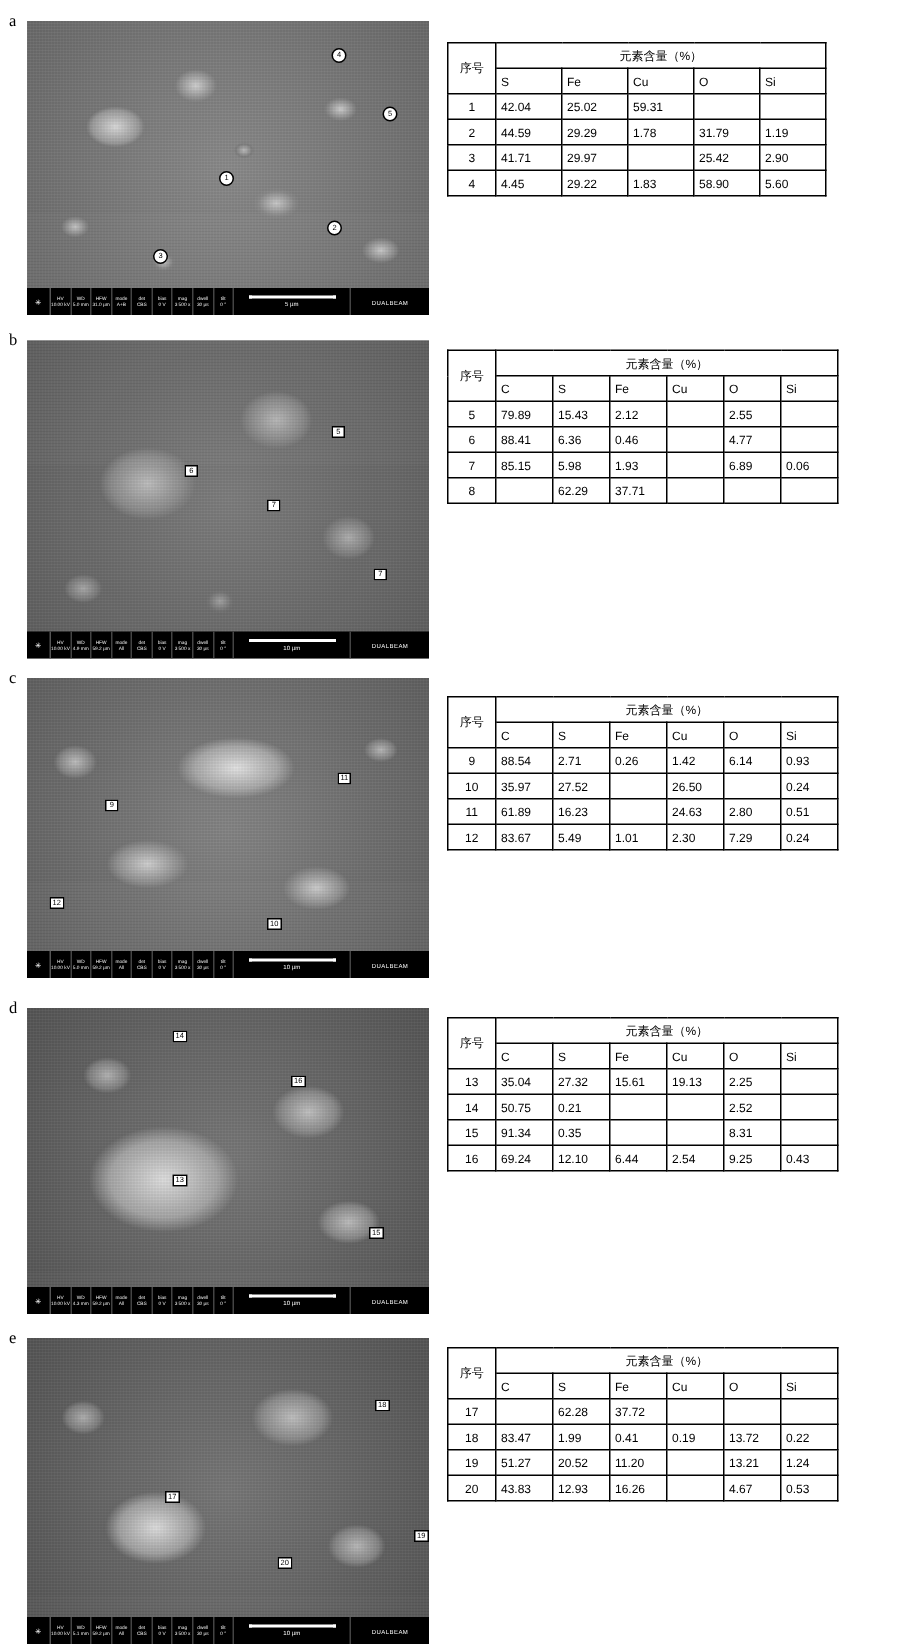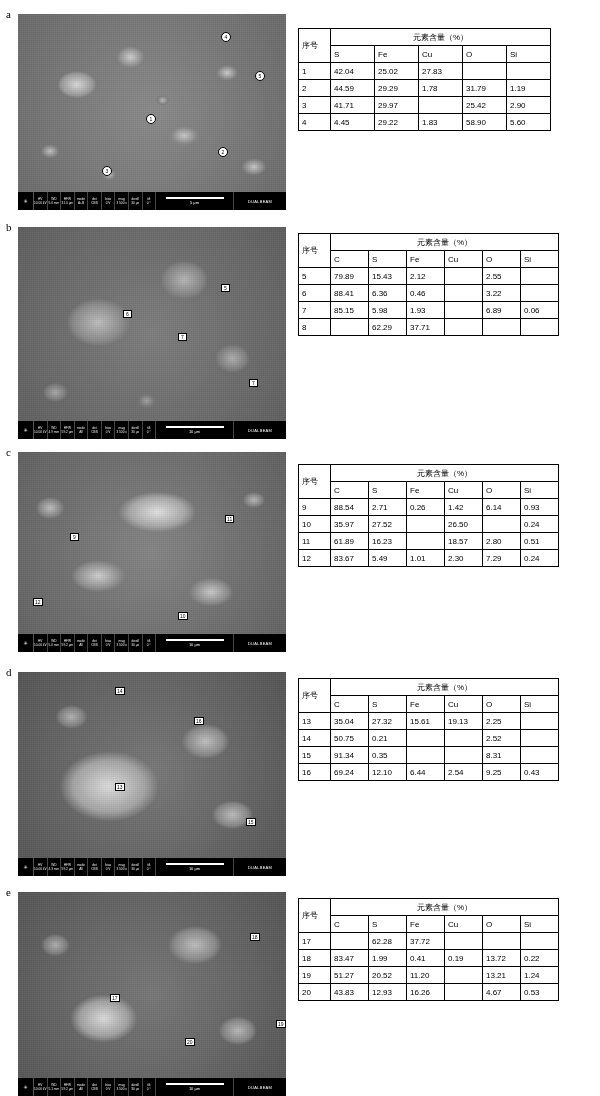--- a/index.html
+++ b/index.html
@@ -189,21 +189,21 @@
   }
   table.elem th, table.elem td {
     border: 1px solid #000;
     height: 17px;
     padding: 0 3px;
     text-align: left;
     font-weight: normal;
     white-space: nowrap;
   }
   table.elem th.idx, table.elem td.idx {
-    text-align: left;
+    text-align: center;
     width: 32px;
   }
   table.elem th.grp {
     text-align: center;
   }
   table.elem td.val { text-align: left; }
 </style>
 </head>
 <body>
 
@@ -280,21 +280,21 @@
               <th style="width: 44px;">Cu</th>
               <th style="width: 44px;">O</th>
               <th style="width: 44px;">Si</th>
             </tr>
           </thead>
           <tbody>
             <tr>
               <td class="idx">1</td>
               <td class="val">42.04</td>
               <td class="val">25.02</td>
-              <td class="val">27.83</td>
+              <td class="val">59.31</td>
               <td class="val"></td>
               <td class="val"></td>
             </tr>
             <tr>
               <td class="idx">2</td>
               <td class="val">44.59</td>
               <td class="val">29.29</td>
               <td class="val">1.78</td>
               <td class="val">31.79</td>
               <td class="val">1.19</td>
@@ -402,21 +402,21 @@
               <td class="val"></td>
               <td class="val">2.55</td>
               <td class="val"></td>
             </tr>
             <tr>
               <td class="idx">6</td>
               <td class="val">88.41</td>
               <td class="val">6.36</td>
               <td class="val">0.46</td>
               <td class="val"></td>
-              <td class="val">3.22</td>
+              <td class="val">4.77</td>
               <td class="val"></td>
             </tr>
             <tr>
               <td class="idx">7</td>
               <td class="val">85.15</td>
               <td class="val">5.98</td>
               <td class="val">1.93</td>
               <td class="val"></td>
               <td class="val">6.89</td>
               <td class="val">0.06</td>
@@ -525,21 +525,21 @@
               <td class="val"></td>
               <td class="val">26.50</td>
               <td class="val"></td>
               <td class="val">0.24</td>
             </tr>
             <tr>
               <td class="idx">11</td>
               <td class="val">61.89</td>
               <td class="val">16.23</td>
               <td class="val"></td>
-              <td class="val">18.57</td>
+              <td class="val">24.63</td>
               <td class="val">2.80</td>
               <td class="val">0.51</td>
             </tr>
             <tr>
               <td class="idx">12</td>
               <td class="val">83.67</td>
               <td class="val">5.49</td>
               <td class="val">1.01</td>
               <td class="val">2.30</td>
               <td class="val">7.29</td>

